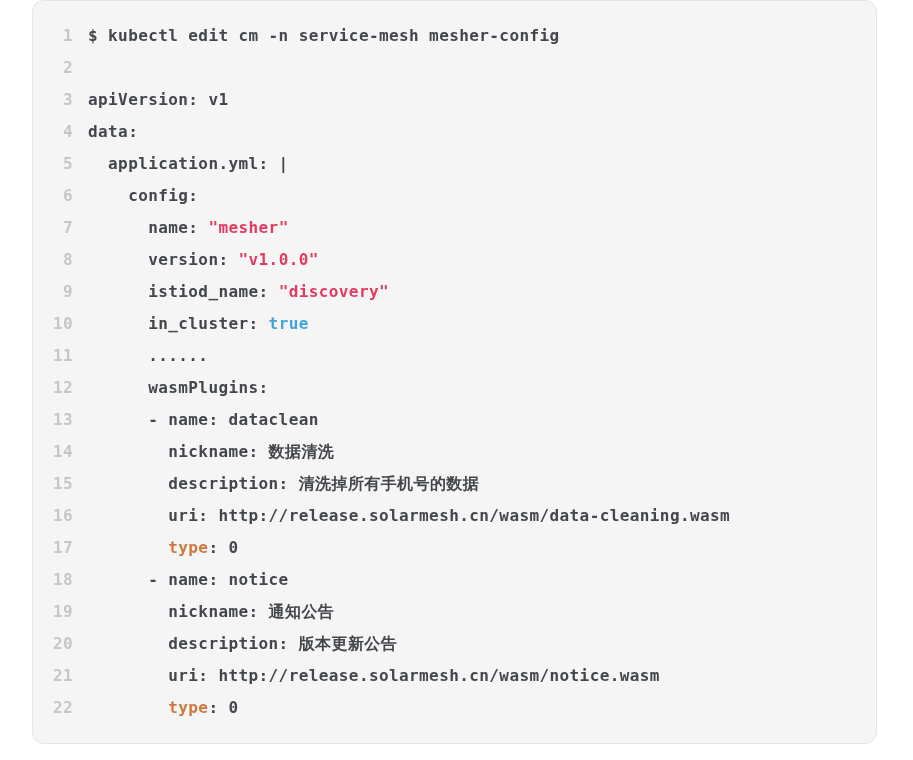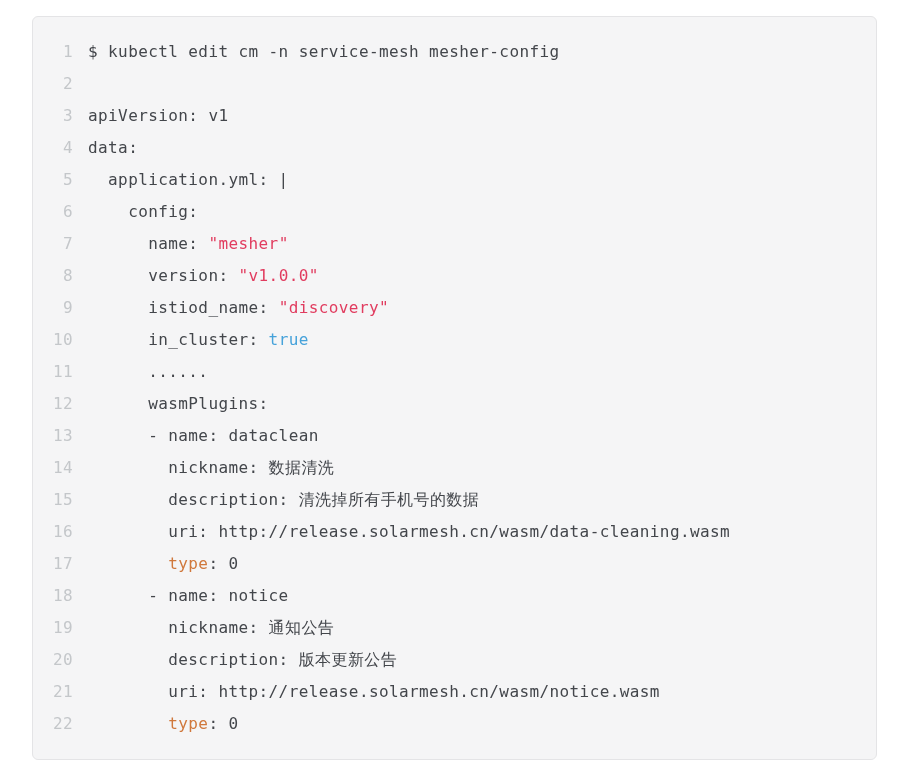--- a/index.html
+++ b/index.html
@@ -8,25 +8,26 @@
     --block-border:#e4e4e6;
     --num-color:#c4c7ca;
     --code-color:#43464b;
     --tok-string:#e13c5f;
     --tok-literal:#46a2da;
     --tok-keyword:#d0783c;
   }
   *{margin:0;padding:0;box-sizing:border-box;}
   html,body{width:913px;height:760px;background:var(--page-bg);overflow:hidden;}
   .code-card{
-    margin:16px 36px 0 32px;
+    margin:0 36px 0 32px;
     background:var(--block-bg);
     border:1px solid var(--block-border);
-    border-radius:6px;
+    border-radius:12px;
     padding:19px 18px 19px 18px;
+    font-weight:bold;
   }
   .code{
     font-family:"DejaVu Sans Mono","Liberation Mono",monospace;
     font-size:16px;
     letter-spacing:0.4px;
     line-height:32px;
     color:var(--code-color);
     white-space:pre;
   }
   .code-line{height:32px;}

